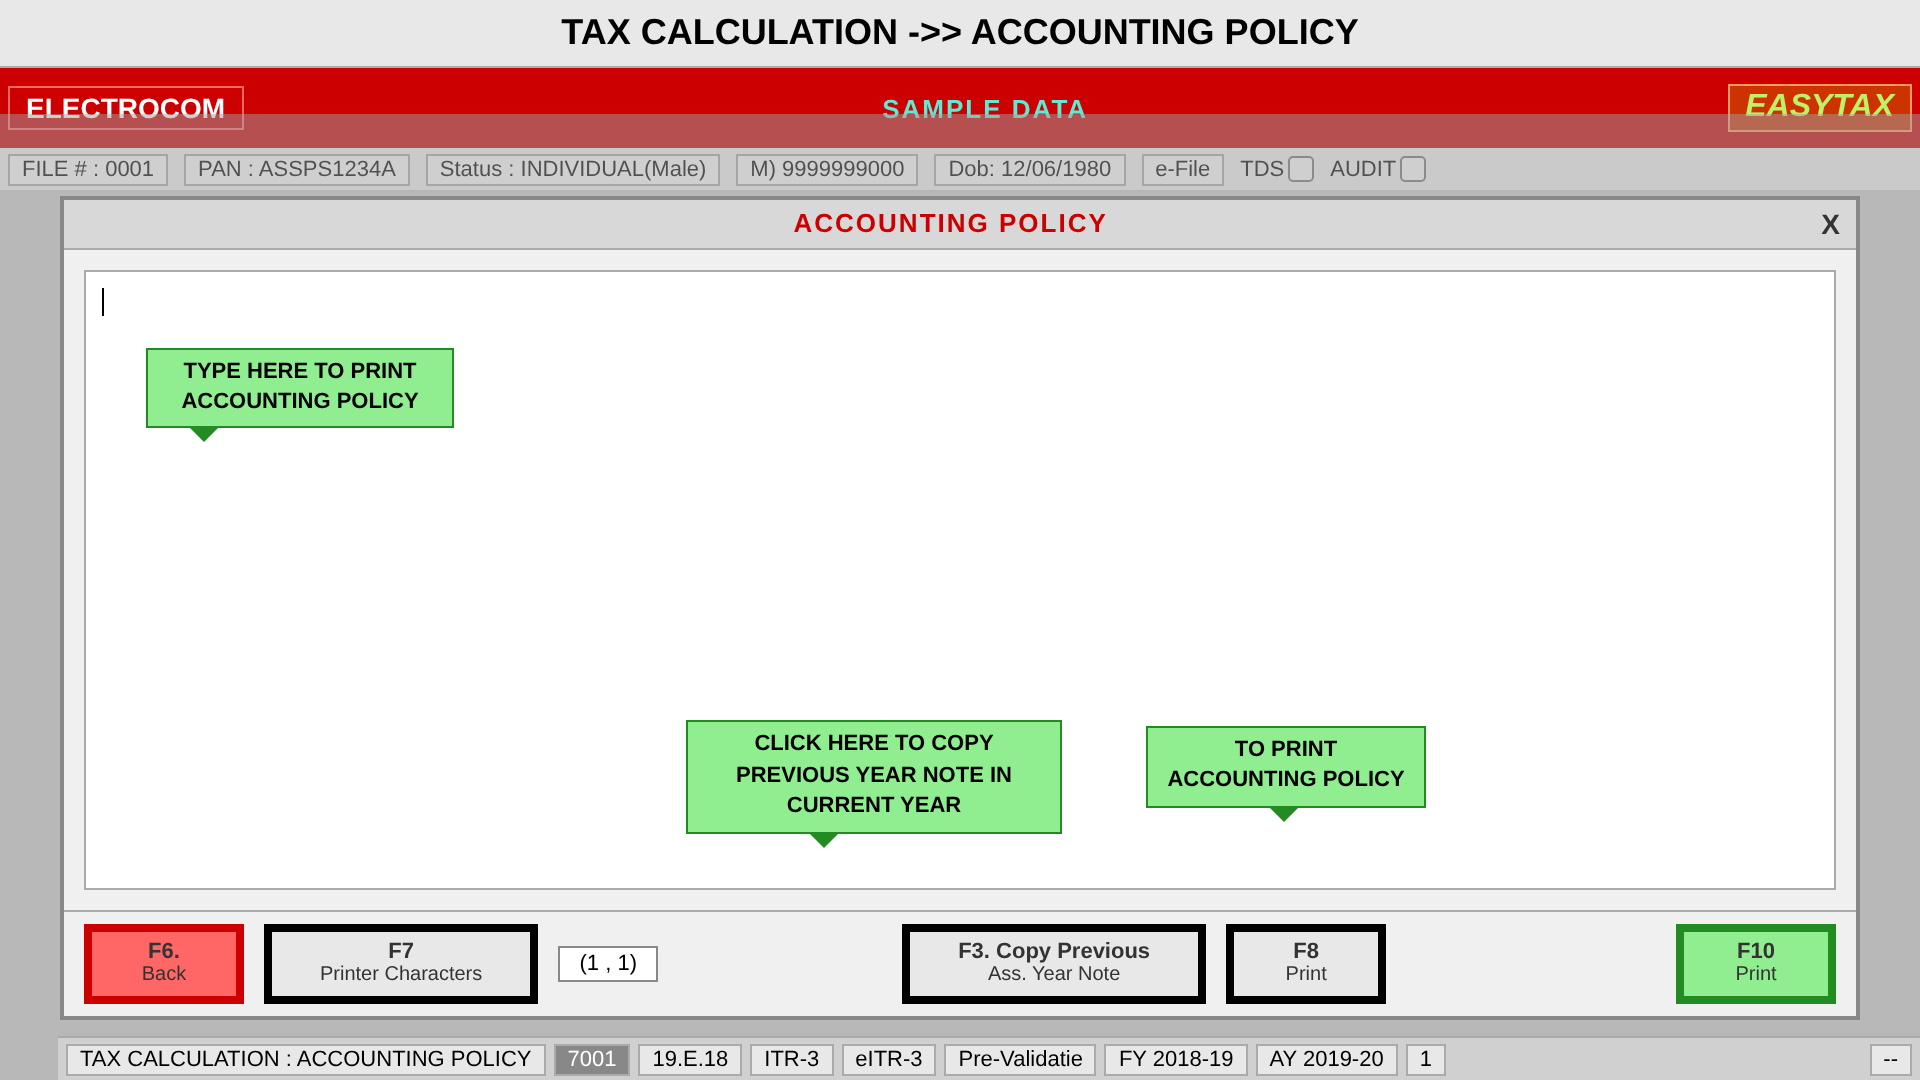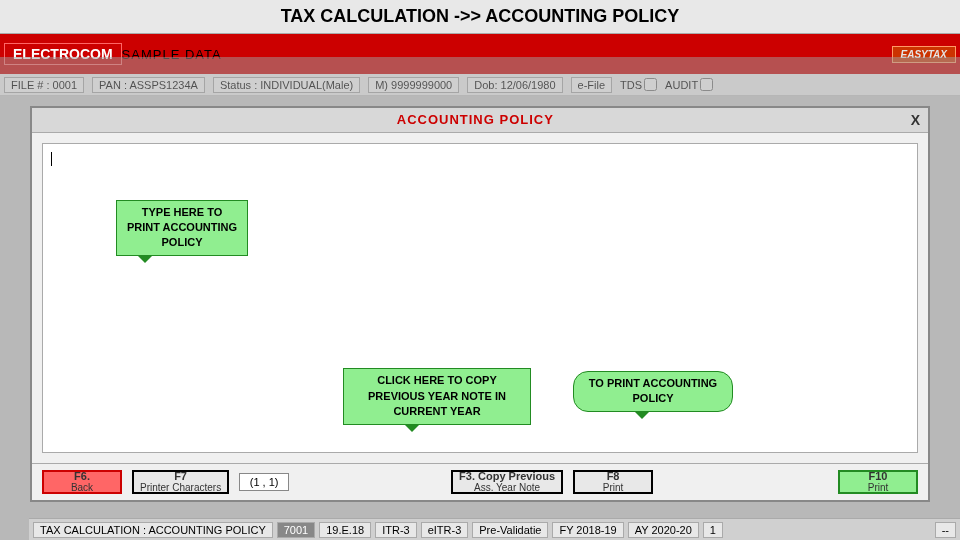--- a/index.html
+++ b/index.html
@@ -34,31 +34,31 @@
     #brand-left {
       background: #cc0000;
       color: white;
       font-weight: bold;
       font-size: 14px;
       padding: 2px 8px;
       border: 1px solid #ff6666;
     }
     #brand-center {
       flex: 1;
-      text-align: left;
-      color: #000000;
+      text-align: center;
+      color: #5eead4;
       font-size: 13px;
-      font-weight: normal;
+      font-weight: bold;
       letter-spacing: 1px;
     }
     #brand-right {
       background: #cc3300;
-      color: #e5e5e5;
-      font-weight: bold;
-      font-size: 10px;
+      color: #bef264;
+      font-weight: bold;
+      font-size: 16px;
       padding: 2px 8px;
       border: 1px solid #ff9966;
       font-style: italic;
     }
 
     
     #info-bar {
       display: flex;
       align-items: center;
       background: #f5f5f5;
@@ -154,24 +154,23 @@
       text-align: center;
       line-height: 1.4;
     }
     .tooltip-box::after {
       content: '';
       position: absolute;
       border: 8px solid transparent;
     }
 
     #tooltip1 {
-      top: 56px;
+      top: 38px;
       left: 30px;
-      width: 132px;
-      margin-left: 43px;
+      width: 154px;
     }
     #tooltip1::after {
       bottom: -16px;
       left: 20px;
       border-top-color: #228B22;
     }
 
     #tooltip2 {
       bottom: 27px;
       left: 300px;
@@ -179,22 +178,21 @@
     }
     #tooltip2::after {
       bottom: -16px;
       left: 60px;
       border-top-color: #228B22;
     }
 
     #tooltip3 {
       bottom: 40px;
       left: 530px;
-      width: 160px;
-      border-radius: 15px;
+      width: 140px;
     }
     #tooltip3::after {
       bottom: -16px;
       left: 60px;
       border-top-color: #228B22;
     }
 
     
     #button-bar {
       display: flex;
@@ -204,26 +202,26 @@
       background: #f0f0f0;
       border-top: 1px solid #aaa;
     }
 
     .func-btn {
       display: flex;
       flex-direction: column;
       align-items: center;
       justify-content: center;
       min-width: 80px;
-      height: 24px;
-      border: 2px solid #000000;
+      height: 40px;
+      border: 4px solid #000000;
       background: #e8e8e8;
       cursor: pointer;
       font-size: 11px;
-      padding: 2px 6px;
+      padding: 2px 24px;
       text-align: center;
     }
     .func-btn .fn-key {
       font-weight: bold;
       font-size: 11px;
       color: #333;
     }
     .func-btn .fn-label {
       font-size: 10px;
       color: #333;
@@ -361,17 +359,17 @@
 </div>
 
 <div id="status-bar">
   <div class="status-item">TAX CALCULATION : ACCOUNTING POLICY</div>
   <div class="status-item dark">7001</div>
   <div class="status-item">19.E.18</div>
   <div class="status-item">ITR-3</div>
   <div class="status-item">eITR-3</div>
   <div class="status-item">Pre-Validatie</div>
   <div class="status-item">FY 2018-19</div>
-  <div class="status-item">AY 2020-20</div>
+  <div class="status-item">AY 2019-20</div>
   <div class="status-item">1</div>
   <div class="status-spacer"></div>
   <div class="status-item">--</div>
 </div>
 
 </body></html>

